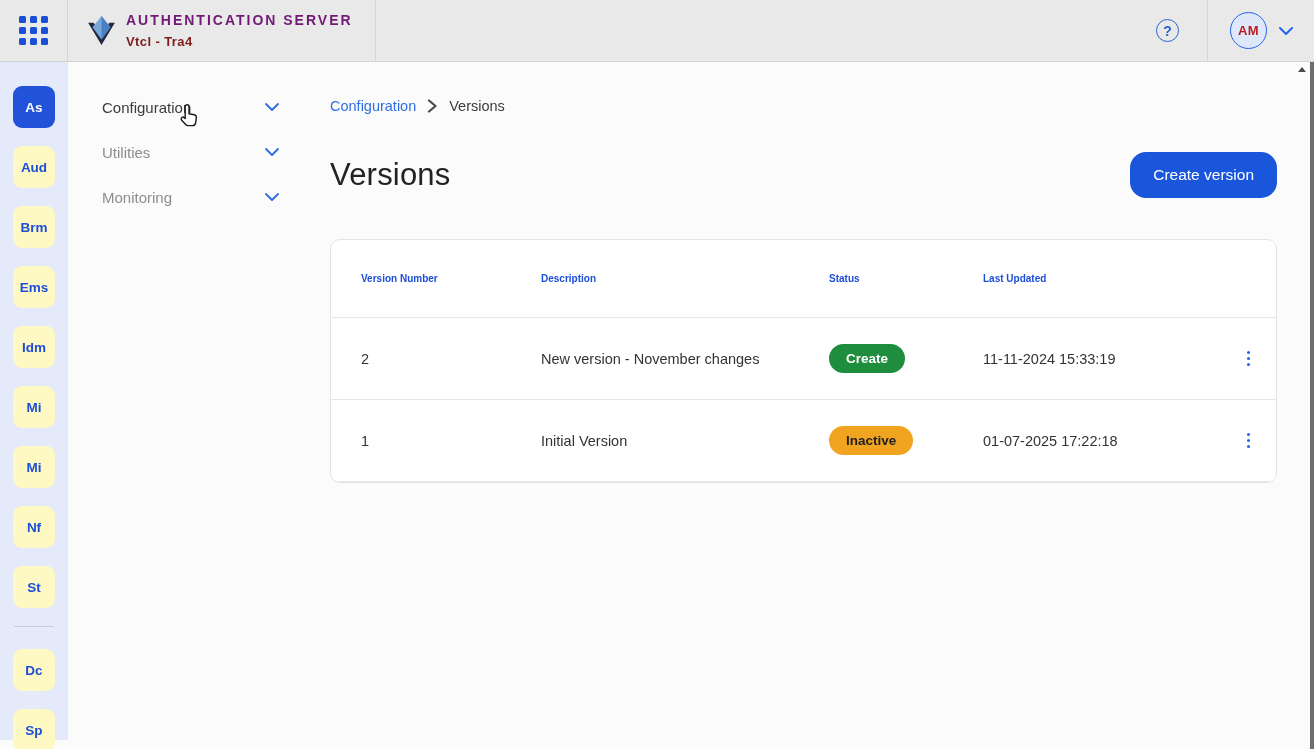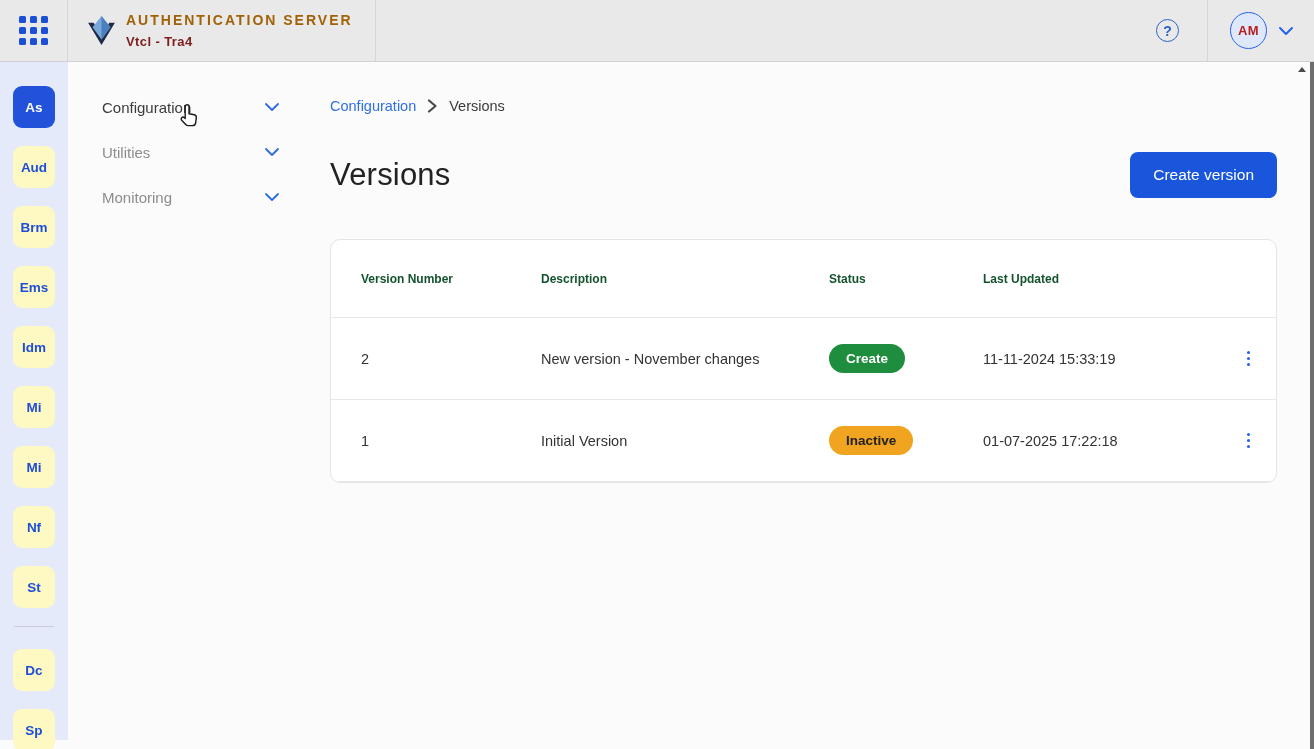--- a/index.html
+++ b/index.html
@@ -6,21 +6,21 @@
   html,body { width:1314px; height:749px; }
   body { font-family:"Liberation Sans", sans-serif; background:#fbfbfb; overflow:hidden; }
   .app { position:relative; width:1314px; height:749px; overflow:hidden; }
 
   
   .header { display:flex; align-items:stretch; height:62px; background:#e9e9e9; border-bottom:1px solid #d2d2d2; }
   .grid-area { width:68px; display:flex; align-items:center; justify-content:center; border-right:1px solid #d6d6d6; cursor:pointer; }
   .grid-icon { display:grid; grid-template-columns:repeat(3,7px); grid-template-rows:repeat(3,7px); gap:4px; }
   .grid-icon span { background:#1a4fd6; border-radius:1.5px; }
   .brand { display:flex; align-items:center; gap:11px; padding:0 22px 0 20px; border-right:1px solid #d6d6d6; min-width:305px; }
-  .brand-text .title { font-size:14px; font-weight:700; letter-spacing:2px; color:#a16207; white-space:nowrap; }
+  .brand-text .title { font-size:14px; font-weight:700; letter-spacing:2px; color:#701a75; white-space:nowrap; }
   .brand-text .subtitle { font-size:13px; font-weight:700; letter-spacing:.4px; color:#7f1d1d; margin-top:6px; }
   .header-spacer { flex:1; }
   .help-btn { align-self:center; width:23px; height:23px; border:1.6px solid #2a63c9; border-radius:50%; color:#2a63c9;
               display:flex; align-items:center; justify-content:center; font-size:14px; font-weight:600; cursor:pointer; margin-right:28px; }
   .header-divider { width:1px; background:#d6d6d6; }
   .account { display:flex; align-items:center; padding:0 20px 0 22px; cursor:pointer; }
   .avatar { width:37px; height:37px; border-radius:50%; background:#dfe7fb; border:1.5px solid #2563eb;
             display:flex; align-items:center; justify-content:center; font-size:13px; font-weight:700; color:#b91c1c; letter-spacing:.5px; }
   .account svg { margin-left:11px; }
 
@@ -41,28 +41,28 @@
   .nav-item.active .nav-label { color:#3c3c3c; }
 
   
   .main { flex:1; padding:36px 37px 0 26px; }
   .breadcrumb { display:flex; align-items:center; gap:11px; font-size:14.5px; }
   .crumb-link { color:#2f6fe4; cursor:pointer; }
   .crumb-current { color:#3a3a3a; }
 
   .title-row { display:flex; align-items:center; justify-content:space-between; margin-top:38px; }
   .page-title { font-size:31px; font-weight:400; color:#222222; letter-spacing:.2px; }
-  .create-btn { background:#1a56db; color:#ffffff; border:none; border-radius:8px; height:46px; padding:0 23px;
+  .create-btn { background:#1a56db; color:#ffffff; border:none; border-radius:16px; height:46px; padding:0 23px;
                 font-size:15.5px; font-family:"Liberation Sans",sans-serif; cursor:pointer; }
 
   
   .card { margin-top:41px; background:#ffffff; border:1px solid #e4e4e4; border-radius:10px; overflow:hidden; }
   .trow { display:grid; grid-template-columns:180px 288px 154px 238px 1fr; align-items:center; padding-left:30px; }
   .trow.head { height:78px; border-bottom:1px solid #e7e7e7; }
-  .trow.head .th { font-size:12px; font-weight:700; color:#14532d; }
+  .trow.head .th { font-size:10px; font-weight:700; color:#1d4ed8; }
   .trow.data { height:82px; border-bottom:1px solid #e7e7e7; font-size:14.5px; color:#333333; }
   .badge { display:inline-block; padding:7px 17px; border-radius:17px; font-size:13.5px; font-weight:700; }
   .kebab { justify-self:center; display:flex; flex-direction:column; gap:2.5px; padding:6px; cursor:pointer; }
   .kebab i { width:3.5px; height:3.5px; border-radius:50%; background:#2563eb; }
   .trow.foot { height:70px; font-size:14.5px; color:#2d2d2d; }
 
   
   .scroll-edge { position:absolute; top:62px; right:0; bottom:0; width:4px; background:#6e6e6e; }
   .scroll-up { position:absolute; top:67px; right:8px; width:0; height:0;
                border-left:4px solid transparent; border-right:4px solid transparent; border-bottom:5px solid #4a4a4a; }

